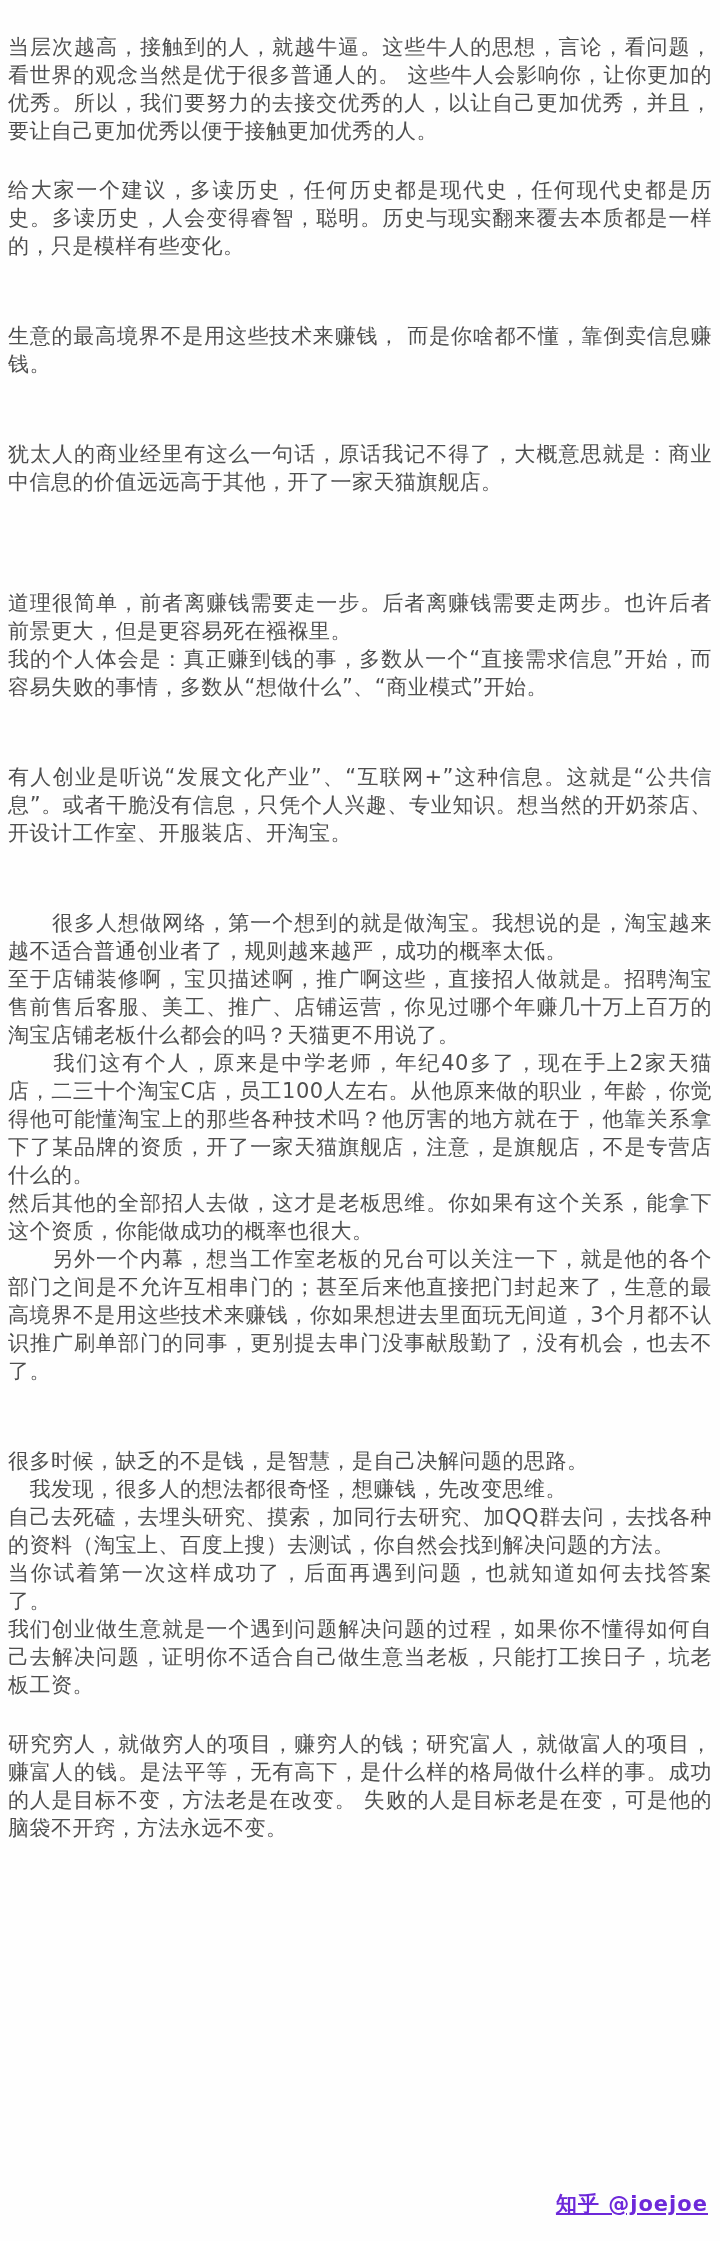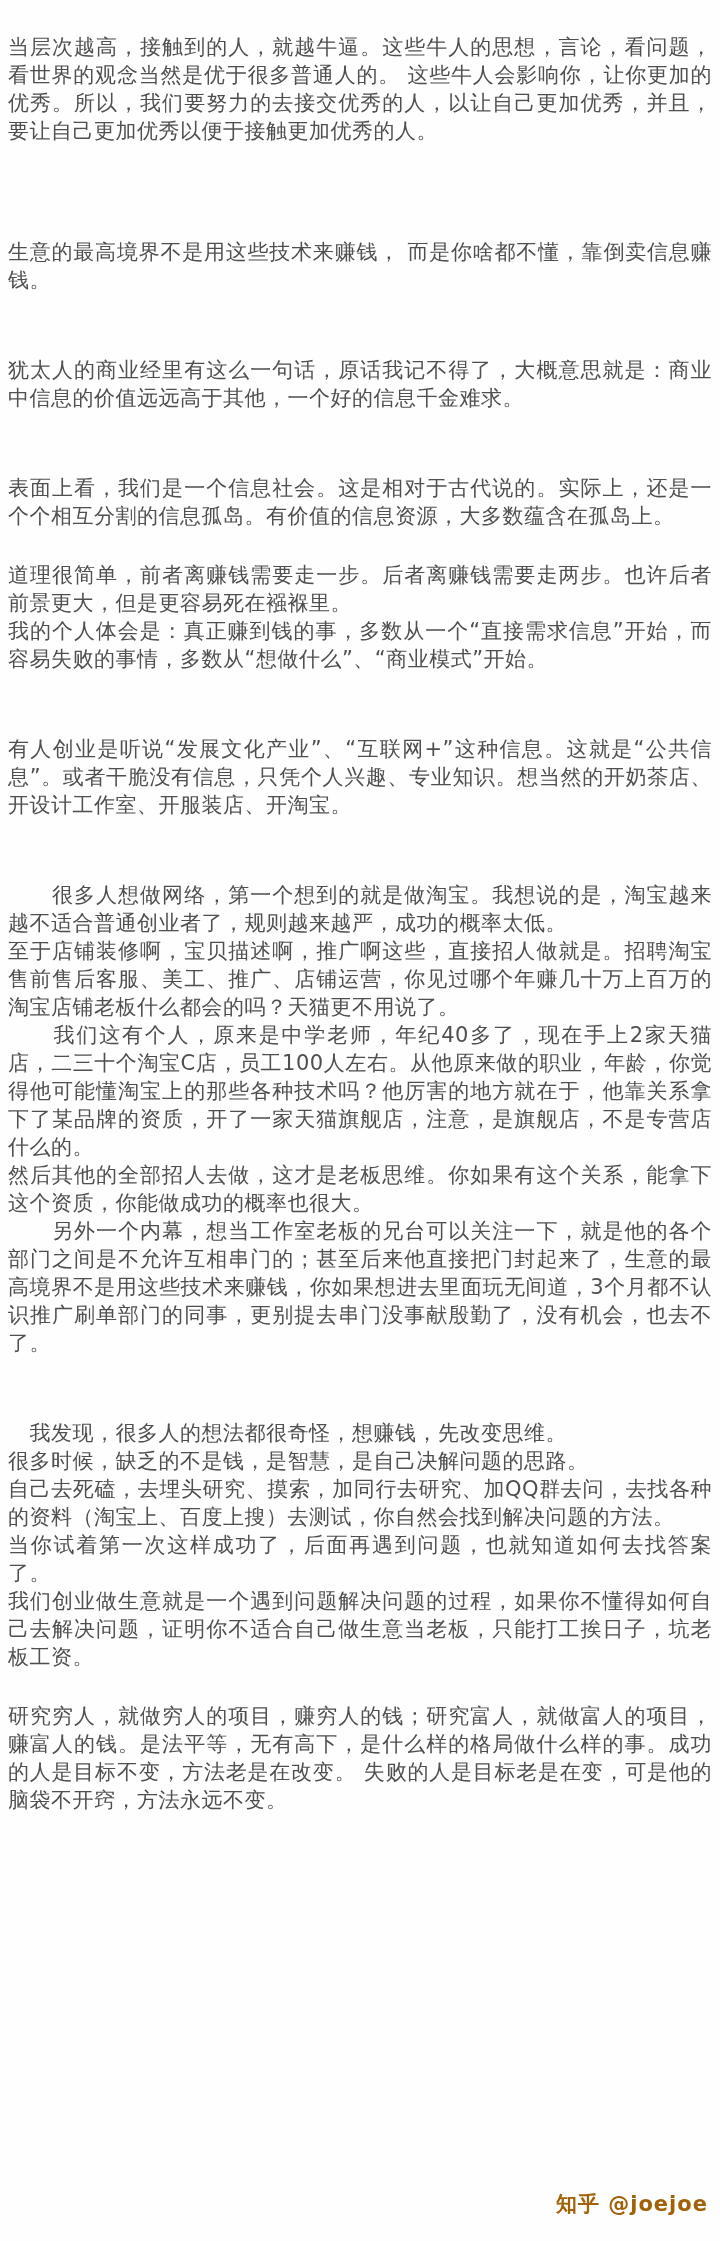--- a/index.html
+++ b/index.html
@@ -30,58 +30,59 @@
   }
   .para.blank {
     height: 31px;
   }
   .watermark {
     position: absolute;
     top: 2190px;
     right: 12px;
     font-size: 21px;
     font-weight: bold;
-    color: #a16207;
+    color: #6d28d9;
     letter-spacing: 1px;
     user-select: none;
+    text-decoration: underline;
   }
 </style>
 </head>
 <body>
 
 <div class="page">
   <div class="article" id="article-body">
       <p class="para">当层次越高，接触到的人，就越牛逼。这些牛人的思想，言论，看问题，看世界的观念当然是优于很多普通人的。 这些牛人会影响你，让你更加的优秀。所以，我们要努力的去接交优秀的人，以让自己更加优秀，并且，要让自己更加优秀以便于接触更加优秀的人。</p>
       <p class="para blank"></p>
+      <p class="para">给大家一个建议，多读历史，任何历史都是现代史，任何现代史都是历史。多读历史，人会变得睿智，聪明。历史与现实翻来覆去本质都是一样的，只是模样有些变化。</p>
       <p class="para blank"></p>
       <p class="para blank"></p>
       <p class="para">生意的最高境界不是用这些技术来赚钱， 而是你啥都不懂，靠倒卖信息赚钱。</p>
       <p class="para blank"></p>
       <p class="para blank"></p>
-      <p class="para">犹太人的商业经里有这么一句话，原话我记不得了，大概意思就是：商业中信息的价值远远高于其他，一个好的信息千金难求。</p>
+      <p class="para">犹太人的商业经里有这么一句话，原话我记不得了，大概意思就是：商业中信息的价值远远高于其他，开了一家天猫旗舰店。</p>
       <p class="para blank"></p>
       <p class="para blank"></p>
-      <p class="para">表面上看，我们是一个信息社会。这是相对于古代说的。实际上，还是一个个相互分割的信息孤岛。有价值的信息资源，大多数蕴含在孤岛上。</p>
       <p class="para blank"></p>
       <p class="para">道理很简单，前者离赚钱需要走一步。后者离赚钱需要走两步。也许后者前景更大，但是更容易死在襁褓里。</p>
       <p class="para">我的个人体会是：真正赚到钱的事，多数从一个“直接需求信息”开始，而容易失败的事情，多数从“想做什么”、“商业模式”开始。</p>
       <p class="para blank"></p>
       <p class="para blank"></p>
       <p class="para">有人创业是听说“发展文化产业”、“互联网+”这种信息。这就是“公共信息”。或者干脆没有信息，只凭个人兴趣、专业知识。想当然的开奶茶店、开设计工作室、开服装店、开淘宝。</p>
       <p class="para blank"></p>
       <p class="para blank"></p>
       <p class="para">　　很多人想做网络，第一个想到的就是做淘宝。我想说的是，淘宝越来越不适合普通创业者了，规则越来越严，成功的概率太低。</p>
       <p class="para">至于店铺装修啊，宝贝描述啊，推广啊这些，直接招人做就是。招聘淘宝售前售后客服、美工、推广、店铺运营，你见过哪个年赚几十万上百万的淘宝店铺老板什么都会的吗？天猫更不用说了。</p>
       <p class="para">　　我们这有个人，原来是中学老师，年纪40多了，现在手上2家天猫店，二三十个淘宝C店，员工100人左右。从他原来做的职业，年龄，你觉得他可能懂淘宝上的那些各种技术吗？他厉害的地方就在于，他靠关系拿下了某品牌的资质，开了一家天猫旗舰店，注意，是旗舰店，不是专营店什么的。</p>
       <p class="para">然后其他的全部招人去做，这才是老板思维。你如果有这个关系，能拿下这个资质，你能做成功的概率也很大。</p>
       <p class="para">　　另外一个内幕，想当工作室老板的兄台可以关注一下，就是他的各个部门之间是不允许互相串门的；甚至后来他直接把门封起来了，生意的最高境界不是用这些技术来赚钱，你如果想进去里面玩无间道，3个月都不认识推广刷单部门的同事，更别提去串门没事献殷勤了，没有机会，也去不了。</p>
       <p class="para blank"></p>
       <p class="para blank"></p>
+      <p class="para">很多时候，缺乏的不是钱，是智慧，是自己决解问题的思路。</p>
       <p class="para">　我发现，很多人的想法都很奇怪，想赚钱，先改变思维。</p>
-      <p class="para">很多时候，缺乏的不是钱，是智慧，是自己决解问题的思路。</p>
       <p class="para">自己去死磕，去埋头研究、摸索，加同行去研究、加QQ群去问，去找各种的资料（淘宝上、百度上搜）去测试，你自然会找到解决问题的方法。</p>
       <p class="para">当你试着第一次这样成功了，后面再遇到问题，也就知道如何去找答案了。</p>
       <p class="para">我们创业做生意就是一个遇到问题解决问题的过程，如果你不懂得如何自己去解决问题，证明你不适合自己做生意当老板，只能打工挨日子，坑老板工资。</p>
       <p class="para blank"></p>
       <p class="para">研究穷人，就做穷人的项目，赚穷人的钱；研究富人，就做富人的项目，赚富人的钱。是法平等，无有高下，是什么样的格局做什么样的事。成功的人是目标不变，方法老是在改变。 失败的人是目标老是在变，可是他的脑袋不开窍，方法永远不变。</p>
       <p class="para blank"></p>
       <p class="para blank"></p>
     </div>
   <div class="watermark">
     <span>知乎 @joejoe</span>

